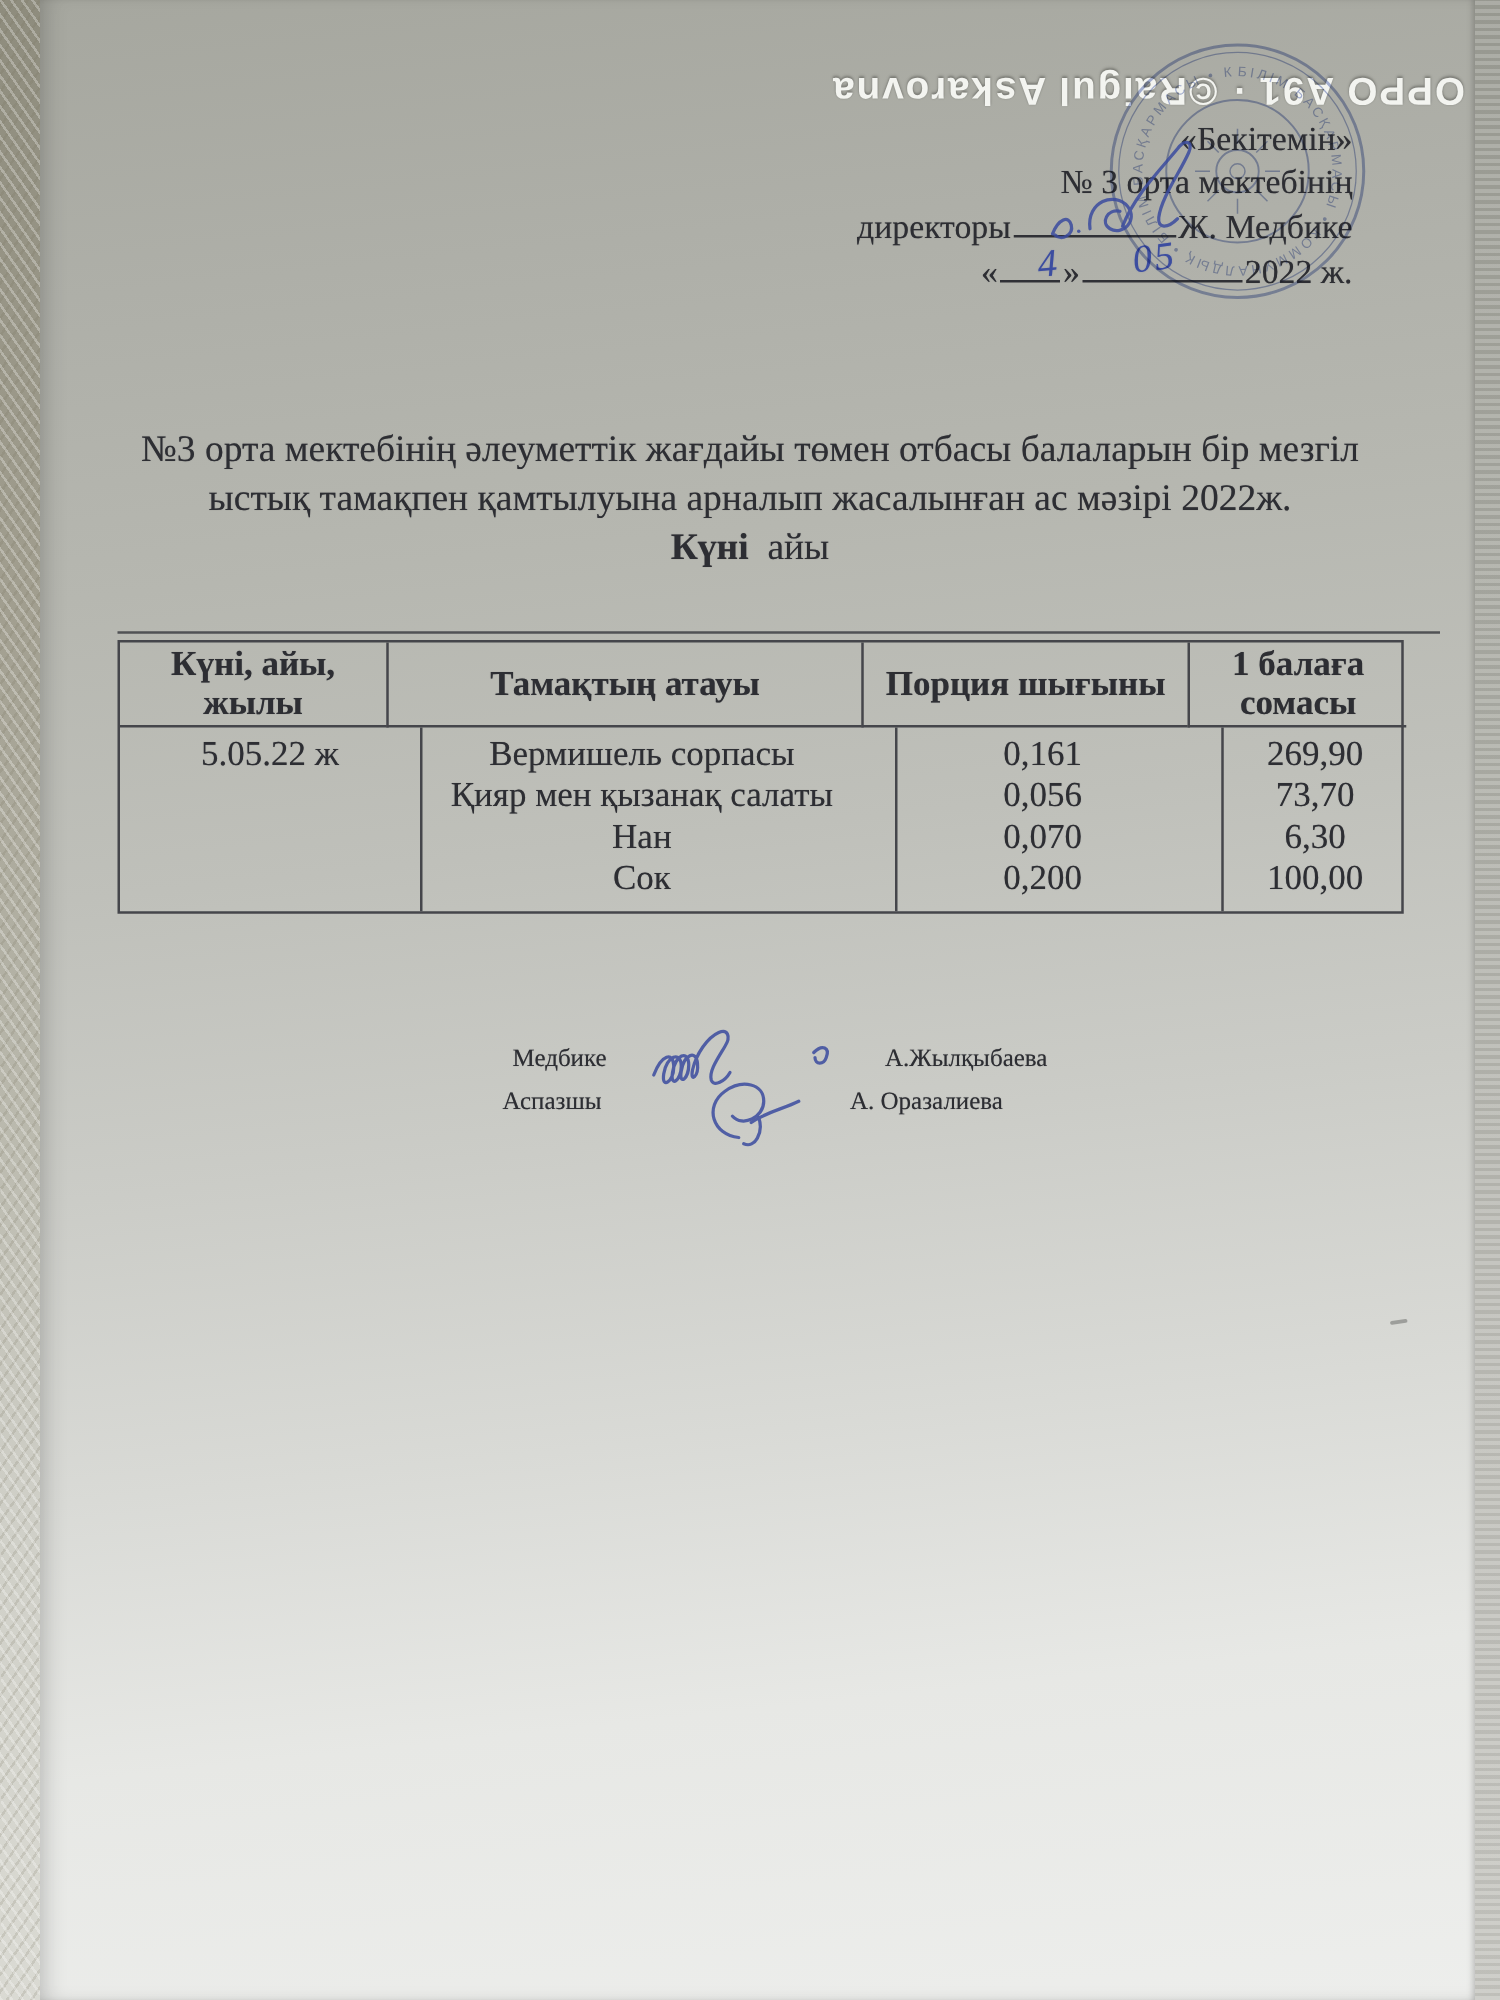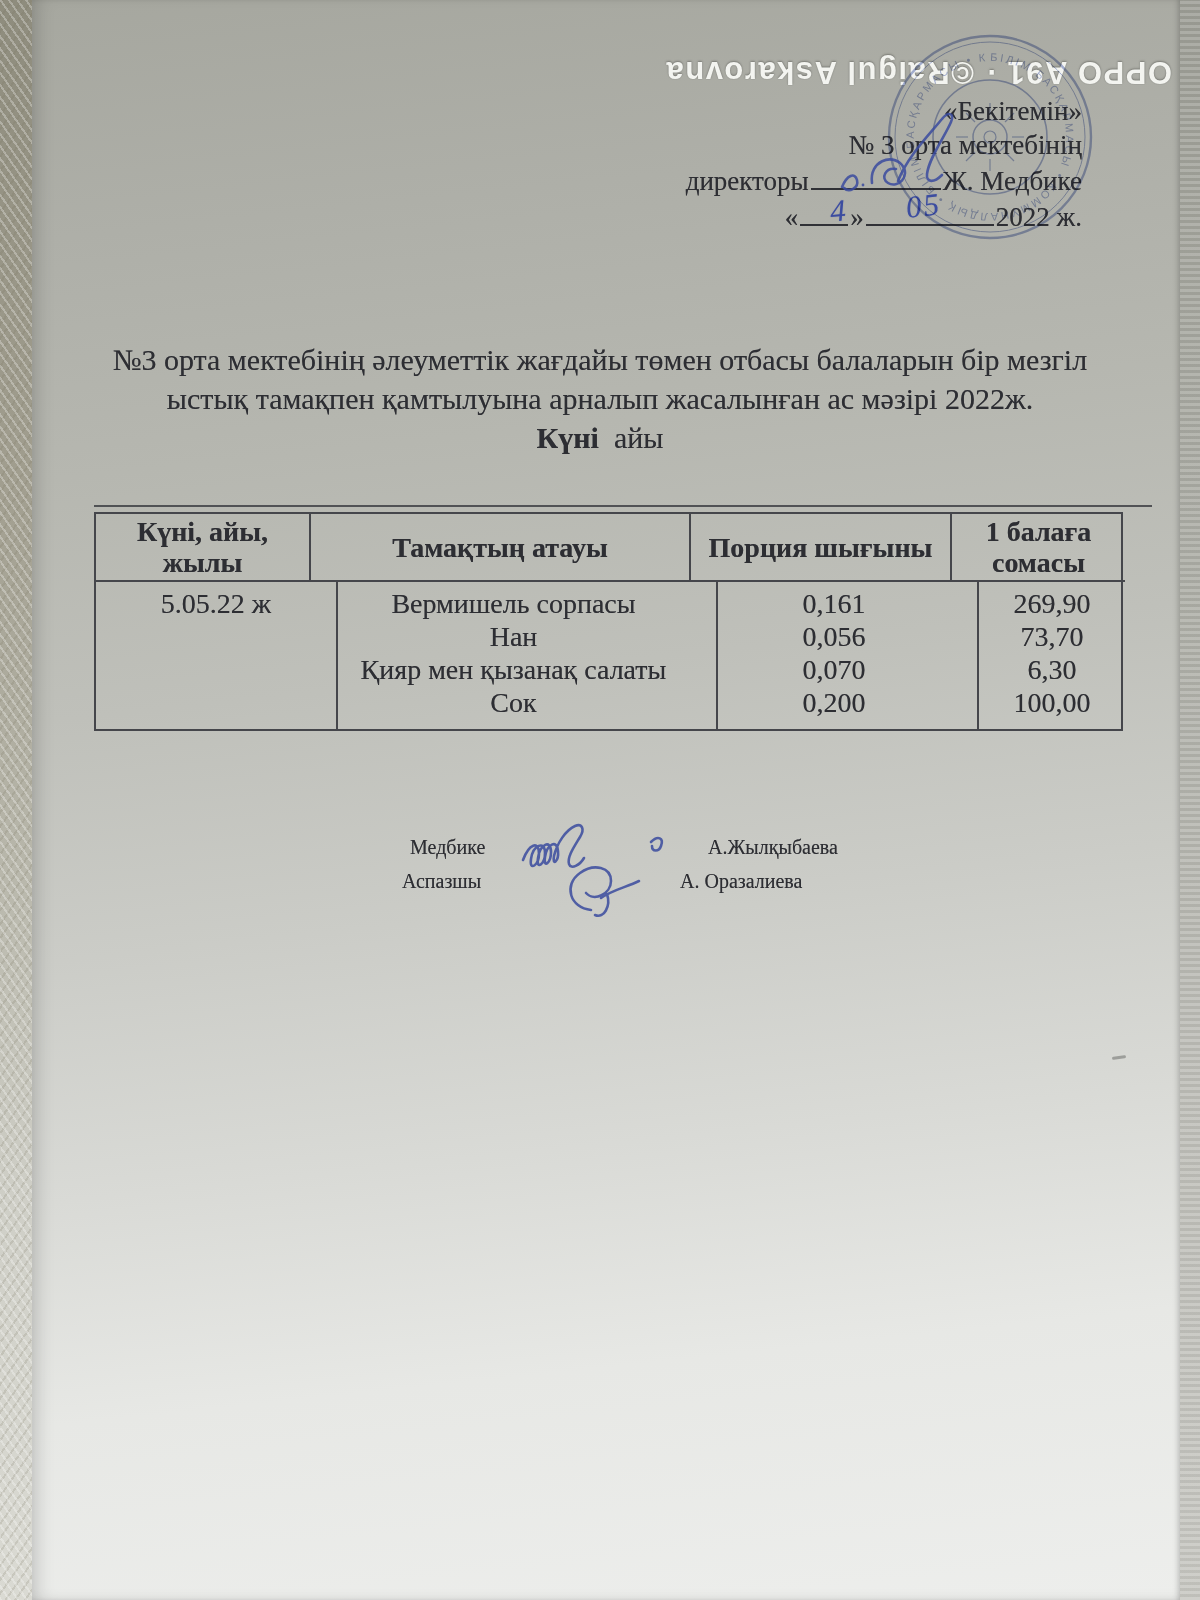--- a/index.html
+++ b/index.html
@@ -165,22 +165,22 @@
     <div class="cell hd narrow">Күні, айы, жылы</div>
     <div class="cell hd bl">Тамақтың атауы</div>
     <div class="cell hd bl">Порция шығыны</div>
     <div class="cell hd bl narrow">1 балаға сомасы</div>
 
     <div class="cell bd">
       <div class="ln">5.05.22 ж</div>
     </div>
     <div class="cell bd bl">
       <div class="ln">Вермишель сорпасы</div>
+      <div class="ln">Қияр мен қызанақ салаты</div>
       <div class="ln">Нан</div>
-      <div class="ln">Қияр мен қызанақ салаты</div>
       <div class="ln">Сок</div>
     </div>
     <div class="cell bd bl">
       <div class="ln">0,161</div>
       <div class="ln">0,056</div>
       <div class="ln">0,070</div>
       <div class="ln">0,200</div>
     </div>
     <div class="cell bd bl">
       <div class="ln">269,90</div>

